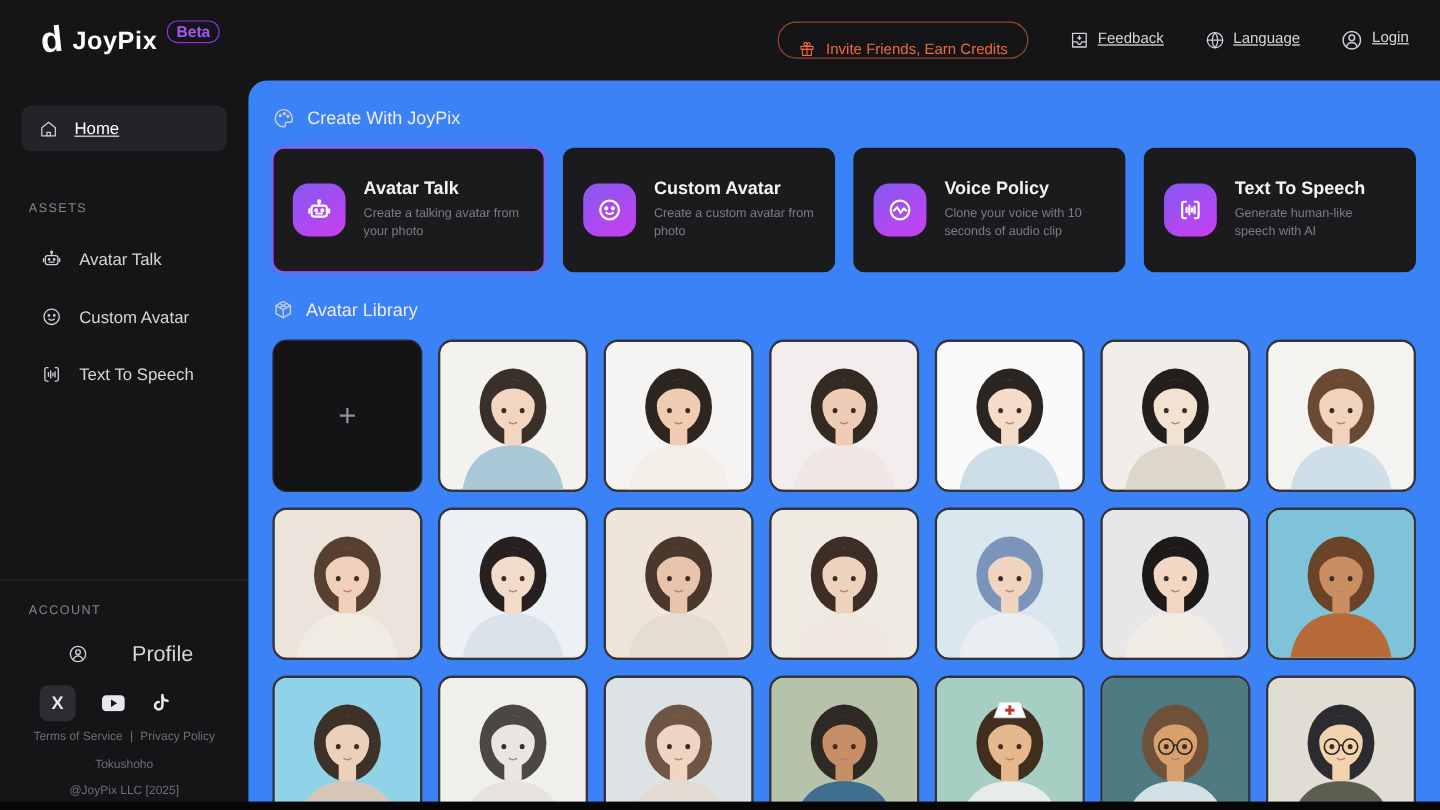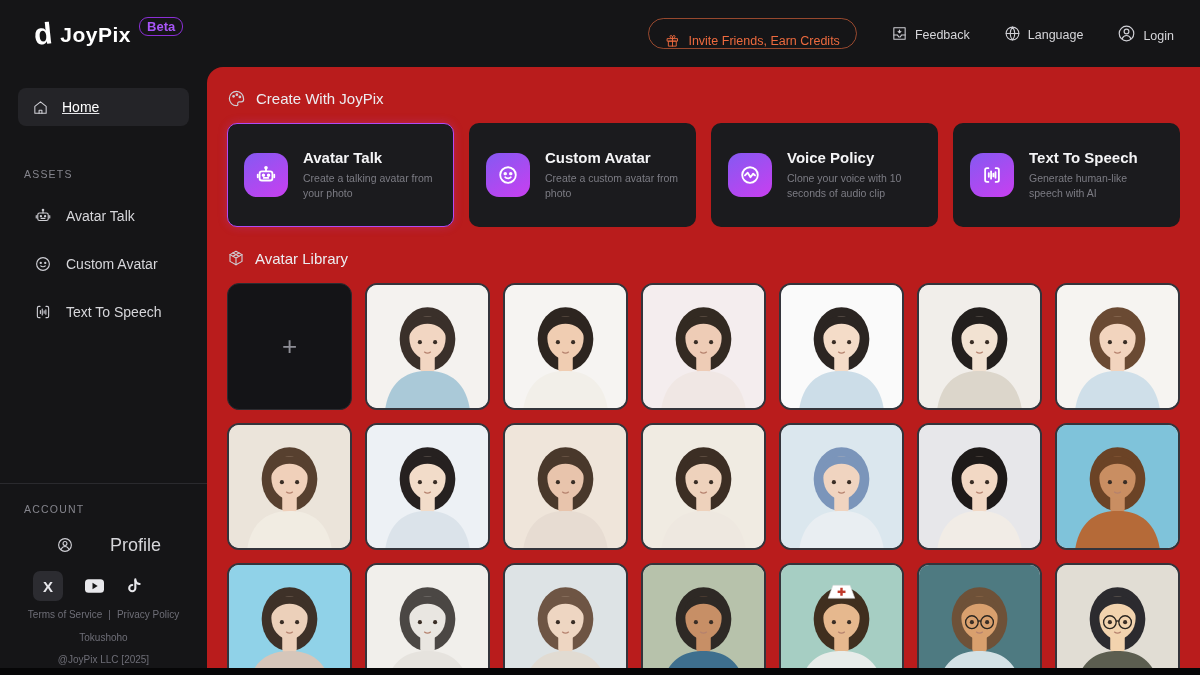--- a/index.html
+++ b/index.html
@@ -12,21 +12,21 @@
     align-items:center; justify-content:space-between; padding:0 26px 0 34px; }
   .brand { display:flex; align-items:flex-start; gap:8px; }
   .brand-mark { font-weight:bold; font-size:30px; color:#fff; transform:rotate(-6deg); line-height:30px; }
   .brand-name { font-size:21px; font-weight:bold; color:#fff; letter-spacing:.5px; margin-top:4px; }
   .beta-badge { font-size:13px; color:#a855f7; border:1.5px solid #8b2fd6; border-radius:9px;
     padding:1px 7px; margin-top:-2px; font-weight:bold; }
   .top-actions { display:flex; align-items:center; gap:34px; }
   .invite-btn { display:flex; align-items:flex-end; gap:8px; border:1px solid rgba(237,106,62,.6);
     border-radius:16px; height:31px; padding:0 16px; cursor:pointer; background:transparent; }
   .invite-btn span { font-size:12.5px; color:#ed6a3e; }
-  .top-item { display:flex; align-items:flex-end; gap:7px; cursor:pointer; }
+  .top-item { display:flex; align-items:flex-start; gap:7px; cursor:pointer;text-decoration:underline; }
   .top-item span { font-size:12.5px; color:#d6d6da; }
   .icon { display:inline-flex; align-items:center; justify-content:center; }
 
   
   .sidebar { position:absolute; top:67px; left:0; width:207px; height:600px; }
   .home-item { margin:21px 18px 0 18px; height:38px; background:#242428; border-radius:8px;
     display:flex; align-items:center; gap:13px; padding:0 14px; cursor:pointer;text-decoration:underline; }
   .home-item span { font-size:14px; color:#fff; }
   .side-section-label { margin:42px 0 0 24px; font-size:10.5px; letter-spacing:1.2px; color:#85858d; }
   .side-items { margin-top:12px; }
@@ -43,21 +43,21 @@
   .social-row { position:absolute; left:33px; top:504px; display:flex; align-items:center; gap:22px; }
   .x-btn { width:30px; height:30px; background:#2c2c31; border-radius:7px; display:flex;
     align-items:center; justify-content:center; color:#e8e8ec; font-weight:bold; font-size:15px; cursor:pointer; }
   .footer-links { position:absolute; left:0; top:542px; width:207px; text-align:center;
     font-size:10px; color:#6e6e77; }
   .footer-links a { color:#6e6e77; text-decoration:none; cursor:pointer; }
   .footer-sep { margin:0 6px; }
   .footer-line { position:absolute; width:207px; text-align:center; font-size:10px; color:#6e6e77; }
 
   
-  .main { position:absolute; top:67px; left:207px; width:993px; height:608px; background:#b91c1c;
+  .main { position:absolute; top:67px; left:207px; width:993px; height:608px; background:#3b82f6;
     border-top-left-radius:16px; overflow:hidden; padding:20px 20px 0 20px; }
   .section-header { display:flex; align-items:center; gap:10px; height:22px; margin-bottom:14px; }
   .section-header span { font-size:15px; color:#ececf0; }
   .cards { display:grid; grid-template-columns:repeat(4,1fr); gap:15px; margin-bottom:20px; }
   .card { background:#1b1b1e; border:1.5px solid transparent; border-radius:10px; height:104px;
     display:flex; align-items:center; gap:15px; padding:0 16px; cursor:pointer; }
   .card.selected { border-color:#b14bf4; box-shadow:0 0 10px rgba(177,75,244,.25); }
   .card-icon { flex:0 0 44px; width:44px; height:44px; border-radius:13px;
     background:linear-gradient(150deg,#8559f2,#c93ff0); display:flex; align-items:center; justify-content:center; }
   .card-text { display:flex; flex-direction:column; gap:5px; }

